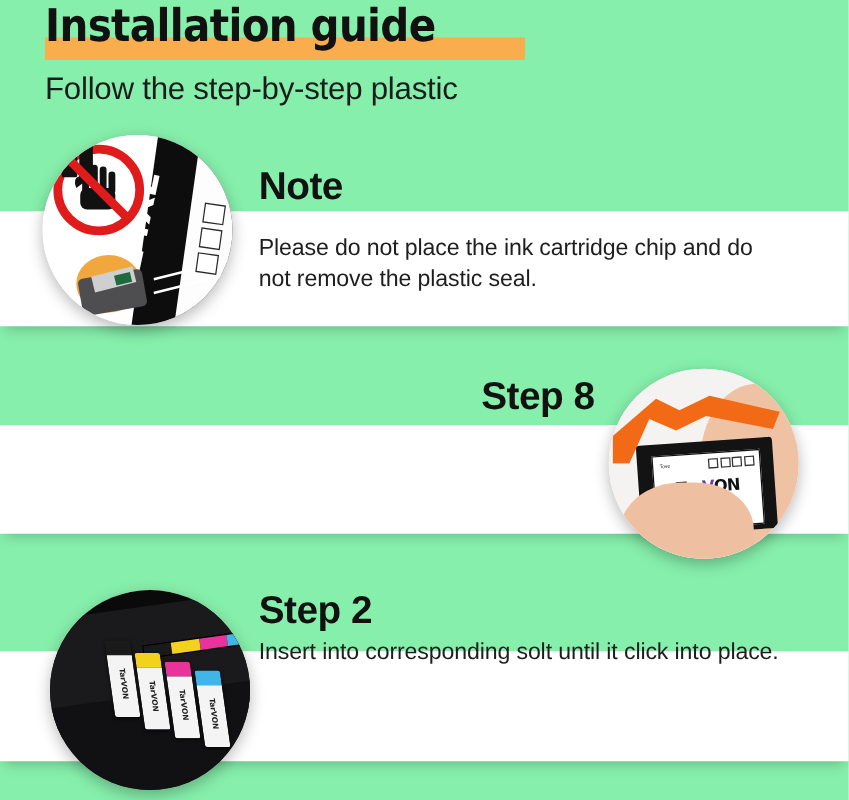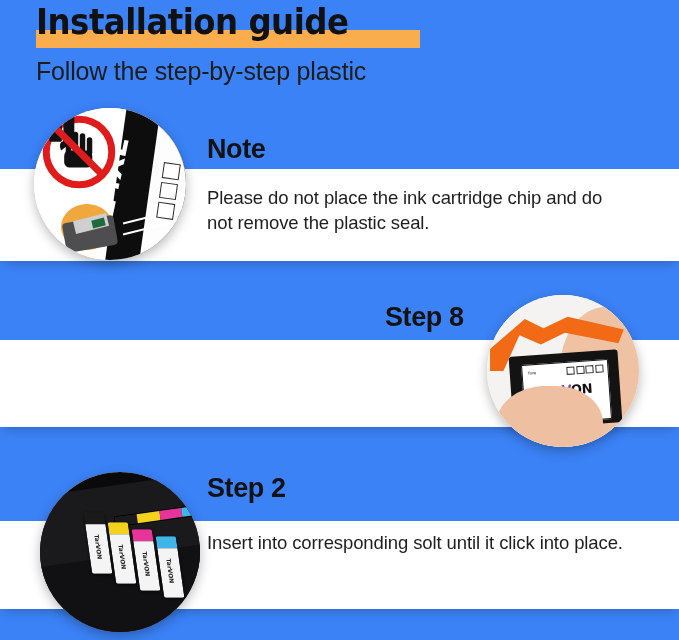--- a/index.html
+++ b/index.html
@@ -13,21 +13,21 @@
     font-family: "Liberation Sans", sans-serif;
     overflow: hidden;
     position: relative;
     -webkit-font-smoothing: antialiased;
   }
 
   .page {
     position: relative;
     width: 679px;
     height: 640px;
-    background: #3b82f6;
+    background: #86efac;
   }
 
   
   .header {
     position: absolute;
     left: 36px;
     top: 0px;
     width: 620px;
   }
   .title-wrap {
@@ -71,21 +71,21 @@
   
   .card {
     position: absolute;
     background: #ffffff;
     box-shadow: 0 6px 10px -4px rgba(0,0,0,0.22);
     z-index: 2;
   }
 
   .step-heading {
     position: absolute;
-    font-size: 27px;
+    font-size: 31px;
     line-height: 32px;
     font-weight: 700;
     color: #121212;
     letter-spacing: -0.4px;
     z-index: 4;
     white-space: nowrap;
   }
   .step-body {
     position: absolute;
     font-size: 18.5px;
@@ -411,21 +411,21 @@
       <div class="s1-tag">relief. Trust delivered</div>
       <div class="s1-drop"></div>
     </div>
     <div class="s1-hand2"></div>
   </div>
 
   <div class="card" style="left:0px; top:521px; width:679px; height:88px;"></div>
 
   <div class="step-heading" style="left:207px; top:472px;">Step 2</div>
 
-  <div class="step-body" style="left:207px; top:530px; width:420px;">Insert into corresponding solt until it click into place.</div>
+  <div class="step-body" style="left:207px; top:508px; width:420px;">Insert into corresponding solt until it click into place.</div>
 
   <div class="photo-circle s2-photo">
     <div class="s2-bg"></div>
     <div class="s2-body"></div>
     <div class="s2-deck"></div>
 
     <div class="s2-topbar">
       <i style="background:#1a1a1a"></i>
       <i style="background:#f2d21c"></i>
       <i style="background:#e8339b"></i>

